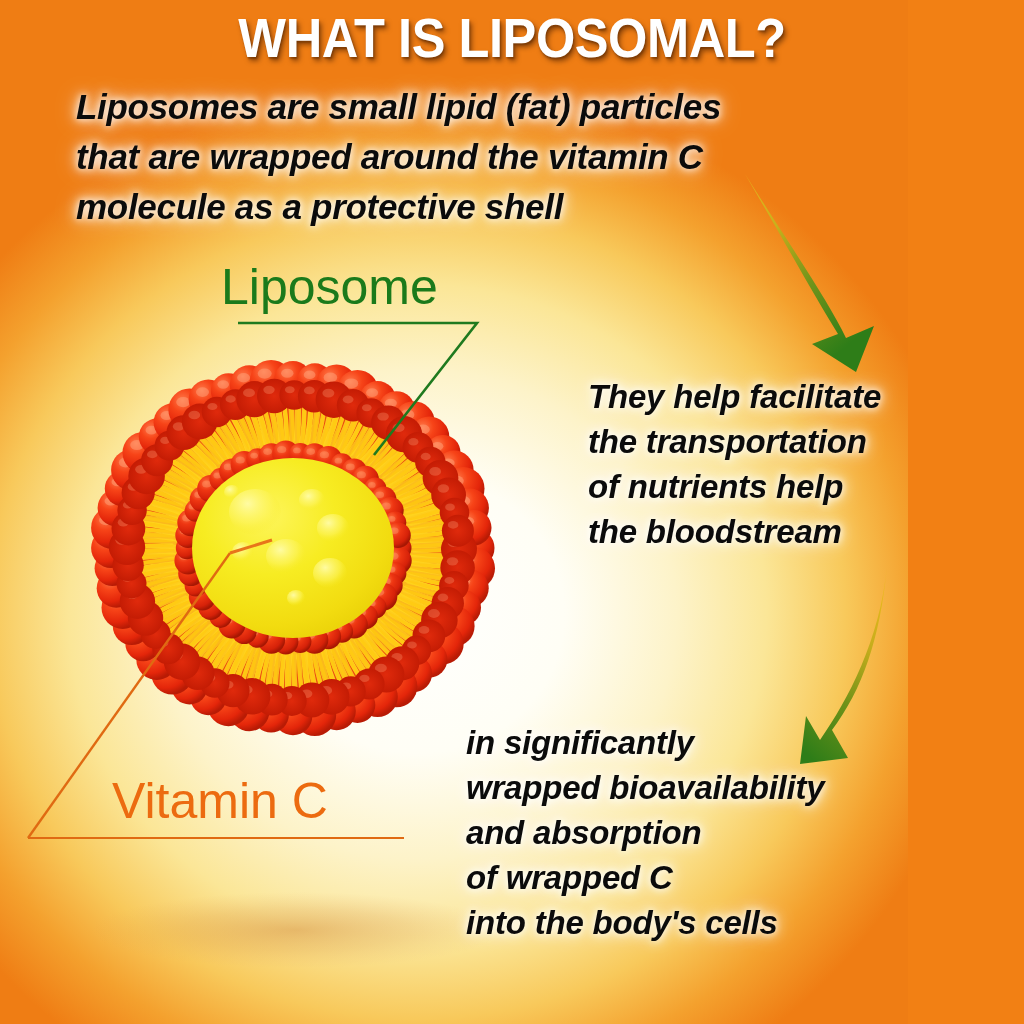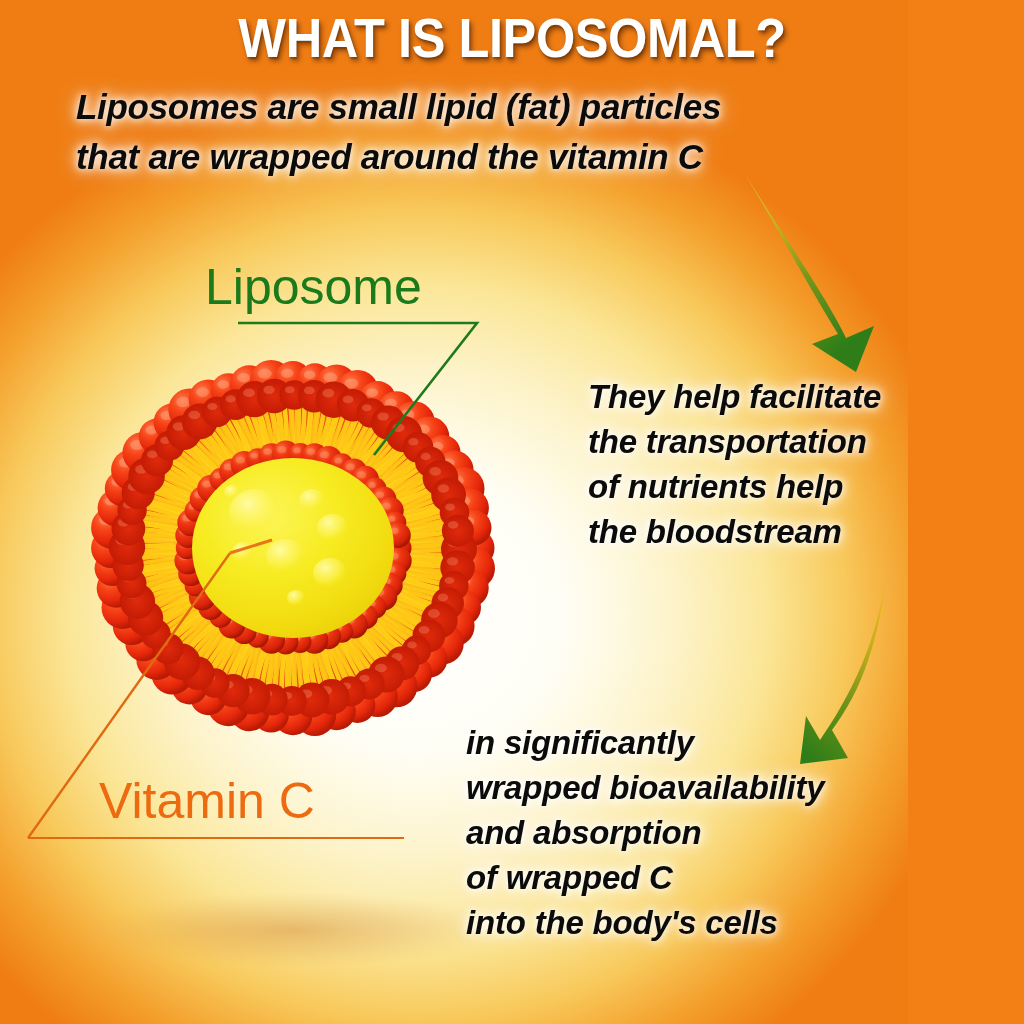--- a/index.html
+++ b/index.html
@@ -38,25 +38,25 @@
     position:absolute;
     font-size:33px;font-weight:bold;font-style:italic;color:#0B0B0B;
     line-height:45px;letter-spacing:-0.2px;
     text-shadow:0 0 13px rgba(255,255,255,.95),0 0 7px rgba(255,255,255,.9),0 0 22px rgba(255,255,255,.65);
   }
   .body-block div{white-space:nowrap;}
   #block-transport{left:588px;top:374px;}
   #block-bioavail{left:466px;top:720px;}
   
   #label-liposome{
-    position:absolute;left:205px;top:258px;
+    position:absolute;left:221px;top:258px;
     font-size:50px;color:#1B7A1B;font-weight:normal;letter-spacing:0px;
   }
   #label-vitaminc{
-    position:absolute;left:99px;top:772px;
+    position:absolute;left:112px;top:772px;
     font-size:50px;color:#EC6B10;font-weight:normal;letter-spacing:0px;
   }
   
   #art{position:absolute;left:0;top:0;width:1024px;height:1024px;}
   .nosel{user-select:none;}
 </style>
 </head>
 <body>
 
 <div id="poster">
@@ -771,20 +771,21 @@
                L 820 740
                C 848 700, 880 640, 887 566 Z" fill="url(#gArrow2)"></path>
     </g>
   </svg>
 
   <div id="title" class="nosel">WHAT IS LIPOSOMAL?</div>
 
   <div id="intro" class="nosel">
     <div>Liposomes are small lipid (fat) particles</div>
     <div>that are wrapped around the vitamin C</div>
+    <div>molecule as a protective shell</div>
   </div>
 
   <div id="block-transport" class="body-block nosel">
     <div>They help facilitate</div>
     <div>the transportation</div>
     <div>of nutrients help</div>
     <div>the bloodstream</div>
   </div>
 
   <div id="block-bioavail" class="body-block nosel">

